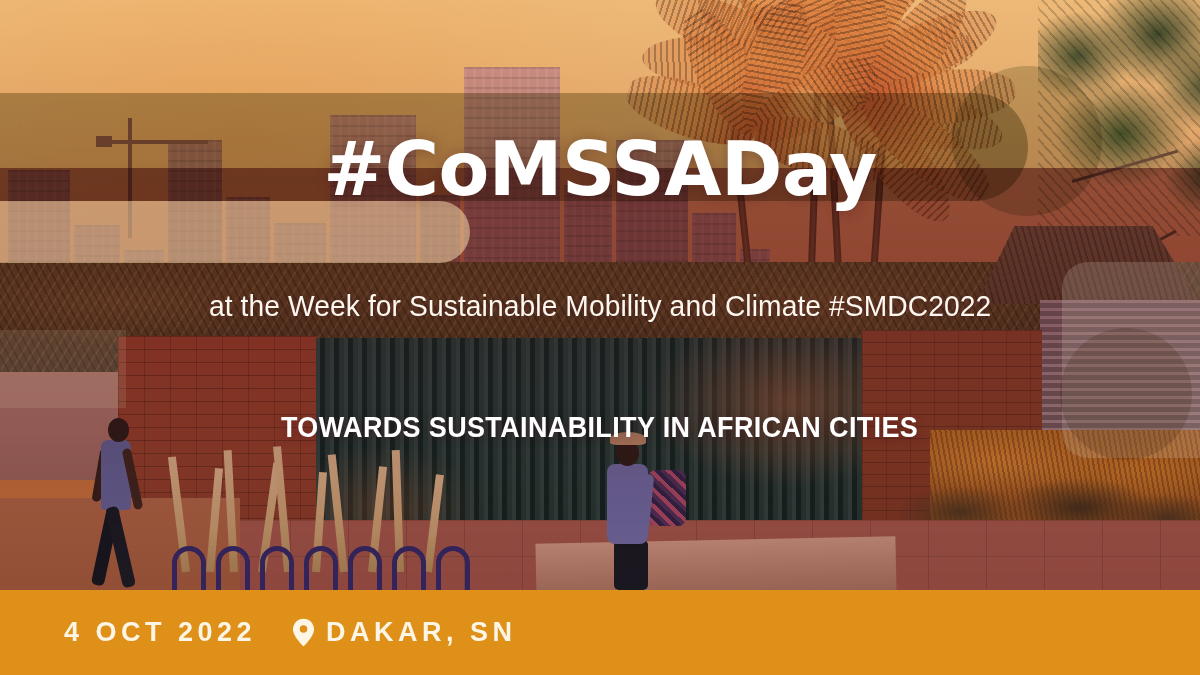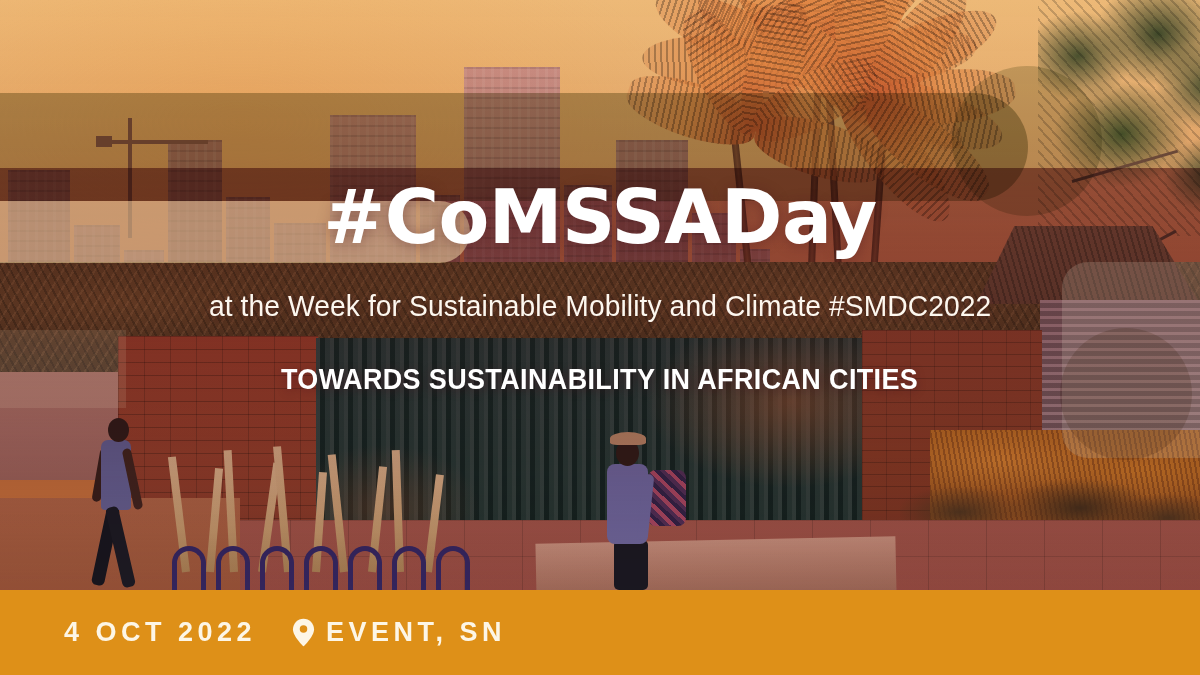--- a/index.html
+++ b/index.html
@@ -428,20 +428,21 @@
   
   .copy {
     position:absolute;
     left:0; top:0; width:1200px; height:590px;
     display:flex;
     flex-direction:column;
     align-items:center;
     justify-content:center;
     text-align:center;
     padding:0 24px 14px;
+    gap:48px;
   }
 
   .headline {
     font-family:"DejaVu Sans", sans-serif;
     font-weight:700;
     font-size:74px;
     line-height:1.0;
     color:#ffffff;
     letter-spacing:-.5px;
     text-shadow:0 2px 14px rgba(70,20,30,.38);
@@ -661,18 +662,18 @@
   </div>
 
   <div class="footer">
     <div class="f-date">4 OCT 2022</div>
 
     <div class="f-loc">
       <svg class="pin-icon" viewBox="0 0 24 30">
         <path d="M12 0.6C5.9 0.6 1 5.5 1 11.6c0 7.9 11 17.8 11 17.8s11-9.9 11-17.8C23 5.5 18.1 0.6 12 0.6z" fill="#FDF6E6"></path>
         <circle cx="12" cy="11.3" r="3.9" fill="#DE9018"></circle>
       </svg>
-      <span class="f-city">EVENT, SN</span>
+      <span class="f-city">DAKAR, SN</span>
     </div>
 
   </div>
 
 </div>
 
 </body></html>

